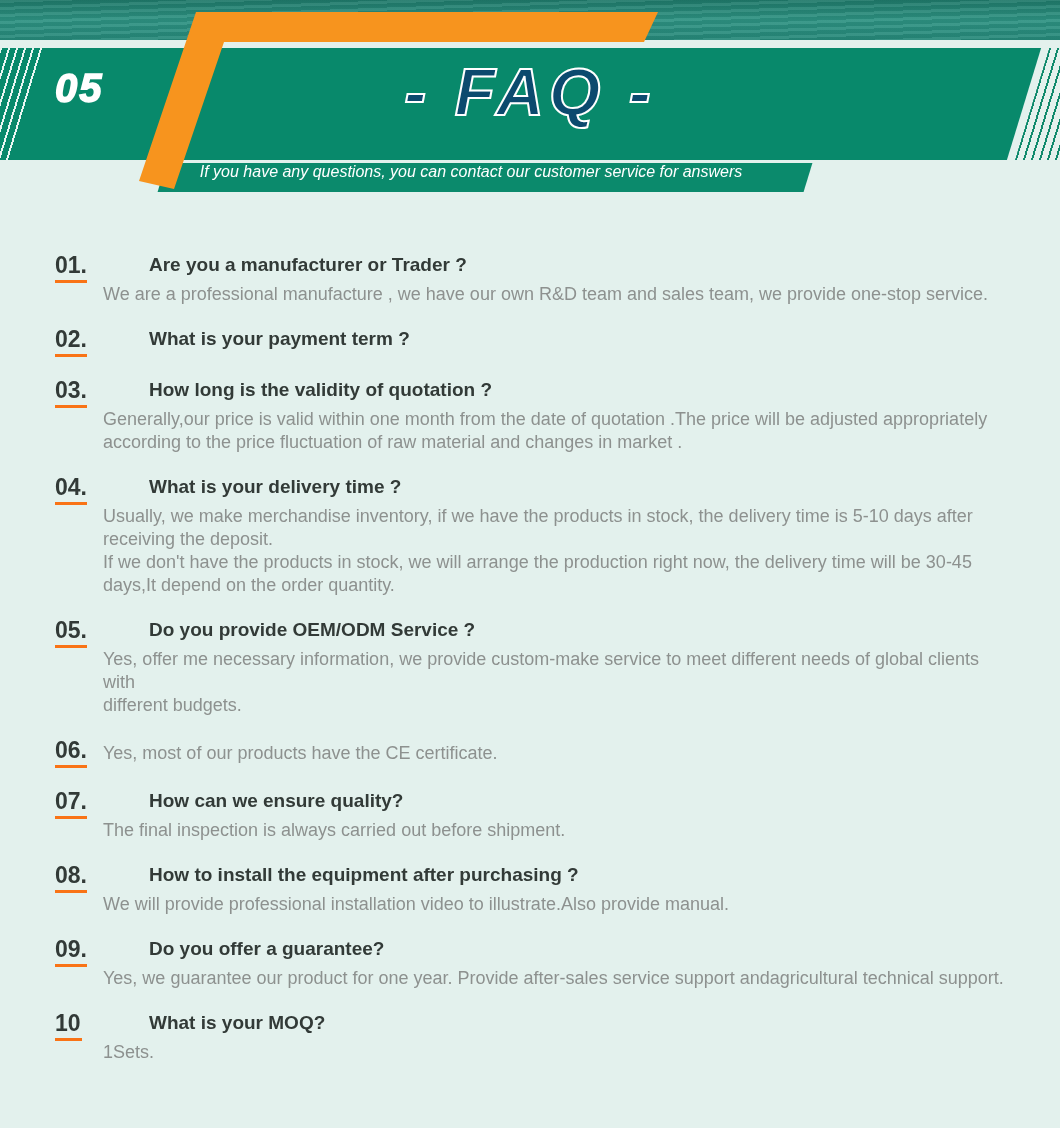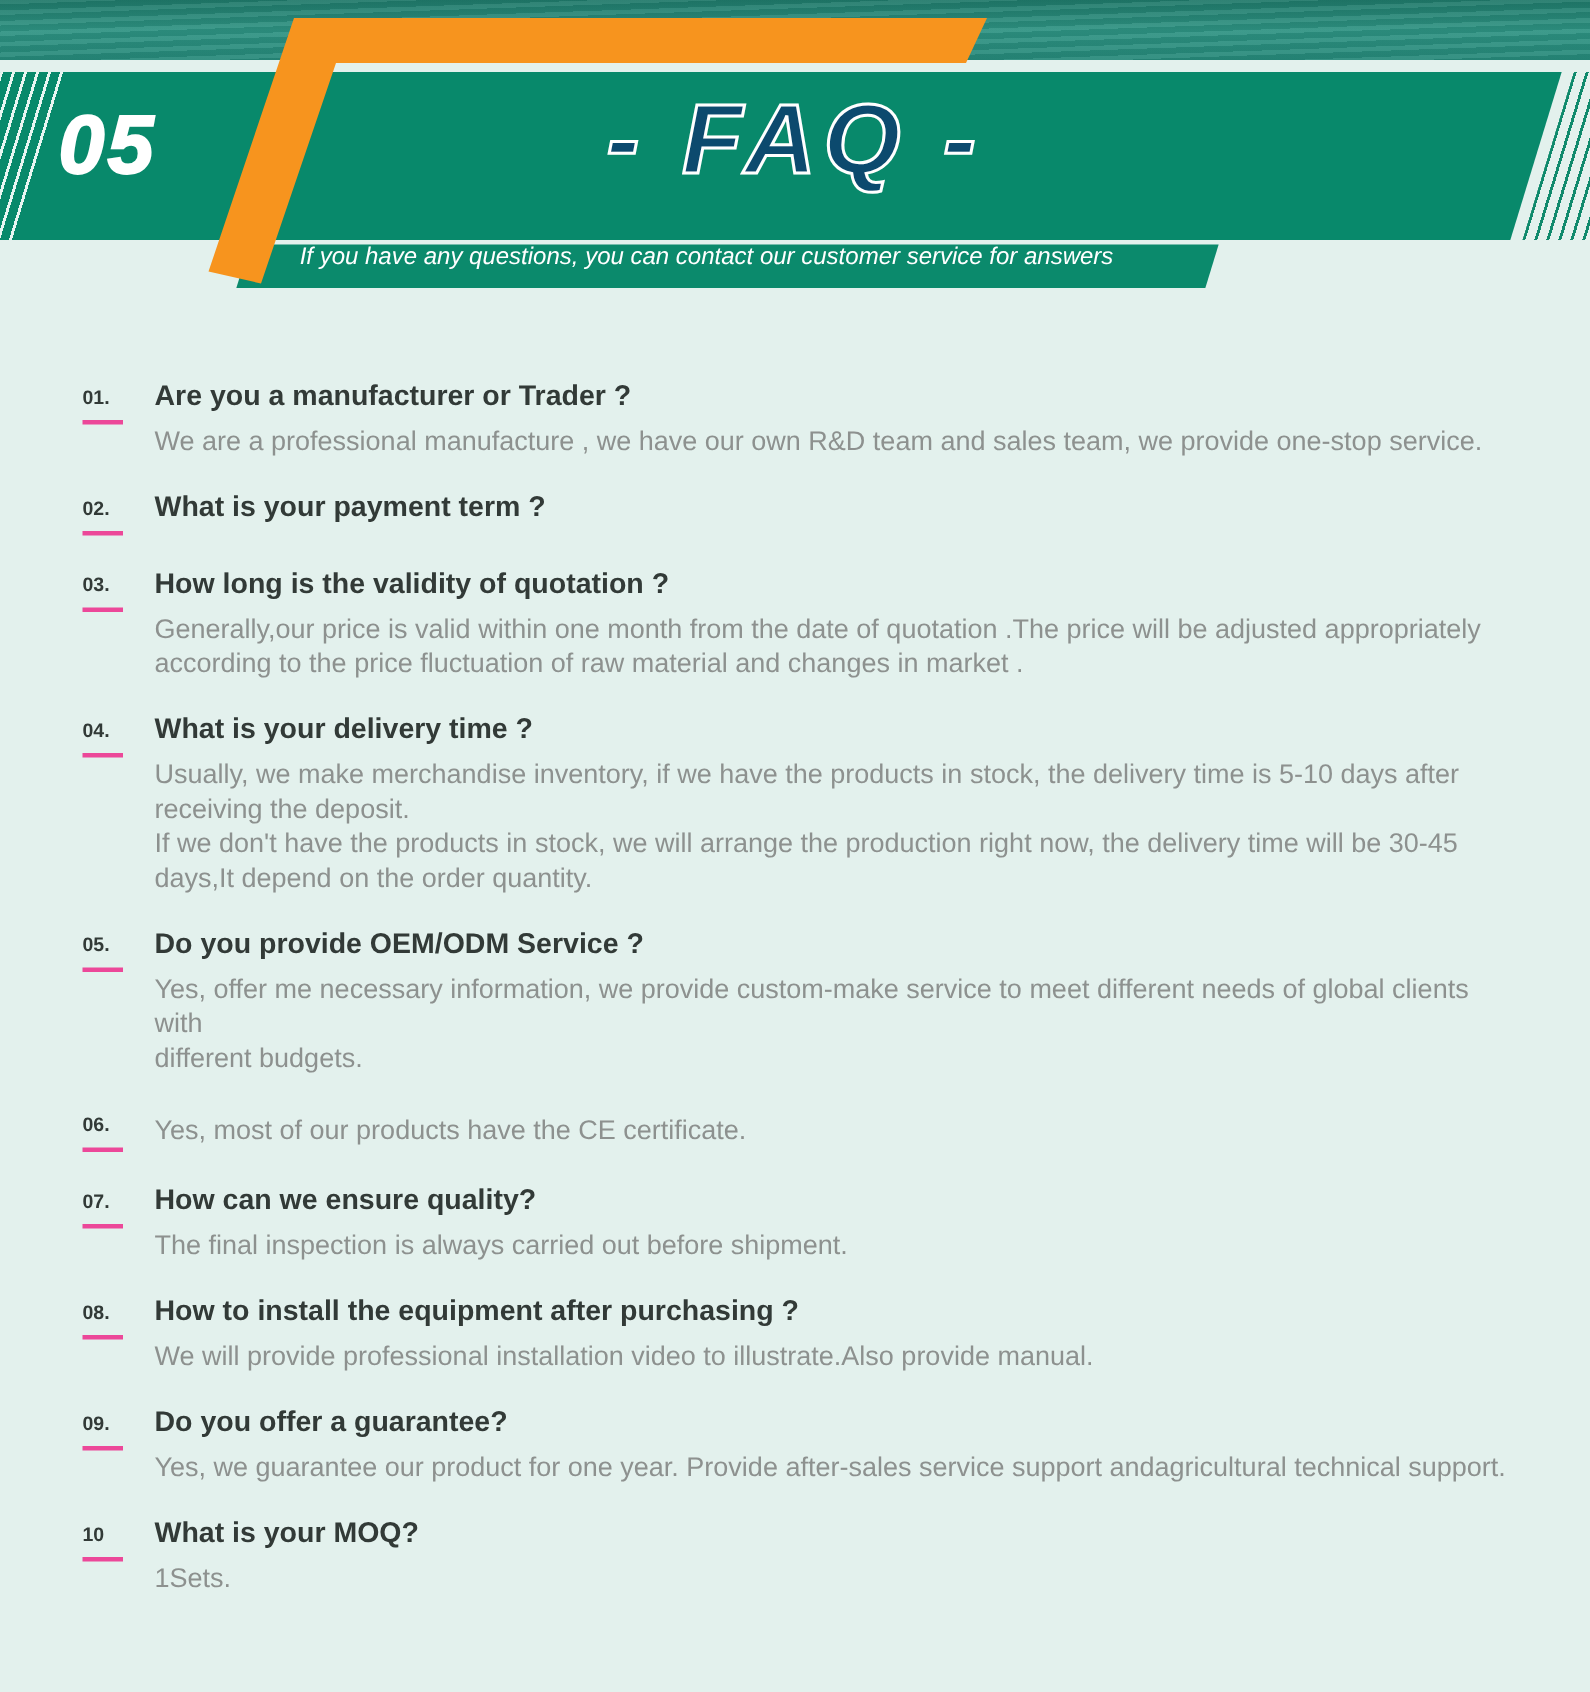--- a/index.html
+++ b/index.html
@@ -29,22 +29,22 @@
     position:absolute;left:13px;top:0;width:46px;height:112px;
     background:repeating-linear-gradient(90deg,#e9f6f2 0 2px,transparent 2px 8px);
   }
   .stripes-right{
     position:absolute;left:1032px;top:48px;width:70px;height:112px;
     transform:skewX(-17deg);
     background:repeating-linear-gradient(90deg,#0f8a6c 0 2px,transparent 2px 8px);
     z-index:1;
   }
   .num05{
-    position:absolute;left:39px;top:66px;z-index:3;
-    color:#ffffff;font-size:55px;font-weight:bold;font-style:italic;
+    position:absolute;left:55px;top:66px;z-index:3;
+    color:#ffffff;font-size:40px;font-weight:bold;font-style:italic;
     letter-spacing:2px;line-height:1.1;
     -webkit-text-stroke:1.5px #ffffff;
   }
   .faq-title{
     position:absolute;left:0;top:55px;width:1060px;text-align:center;z-index:3;
     color:#0c4a6e;font-size:66px;font-weight:bold;font-style:italic;
     letter-spacing:5px;line-height:1.15;
     -webkit-text-stroke:2px #ffffff;
   }
   
@@ -60,24 +60,24 @@
     color:#ffffff;font-style:italic;font-size:16px;
     box-sizing:border-box;padding-right:28px;
   }
   .orange-svg{position:absolute;left:0;top:0;z-index:2;}
   
   .faq-list{position:absolute;left:55px;top:252px;width:950px;z-index:1;}
   .faq-item{display:grid;grid-template-columns:48px 1fr;margin-bottom:20px;}
   .num-cell{line-height:26px;}
   .num{
     display:inline-block;min-width:27px;
-    font-size:13px;font-weight:bold;color:#323a37;
-    border-bottom:3px solid #ec4899;padding-bottom:2px;
-  }
-  .question{font-size:19px;font-weight:bold;color:#323a37;line-height:26px;}
+    font-size:23px;font-weight:bold;color:#323a37;
+    border-bottom:3px solid #f97316;padding-bottom:2px;
+  }
+  .question{font-size:19px;font-weight:bold;color:#323a37;line-height:26px;margin-left:46px;}
   .answer{
     font-size:18px;color:#8d918f;line-height:23px;margin-top:5px;
     white-space:pre-line;max-width:902px;
   }
 </style>
 </head>
 <body>
 
 <div class="page">
 

